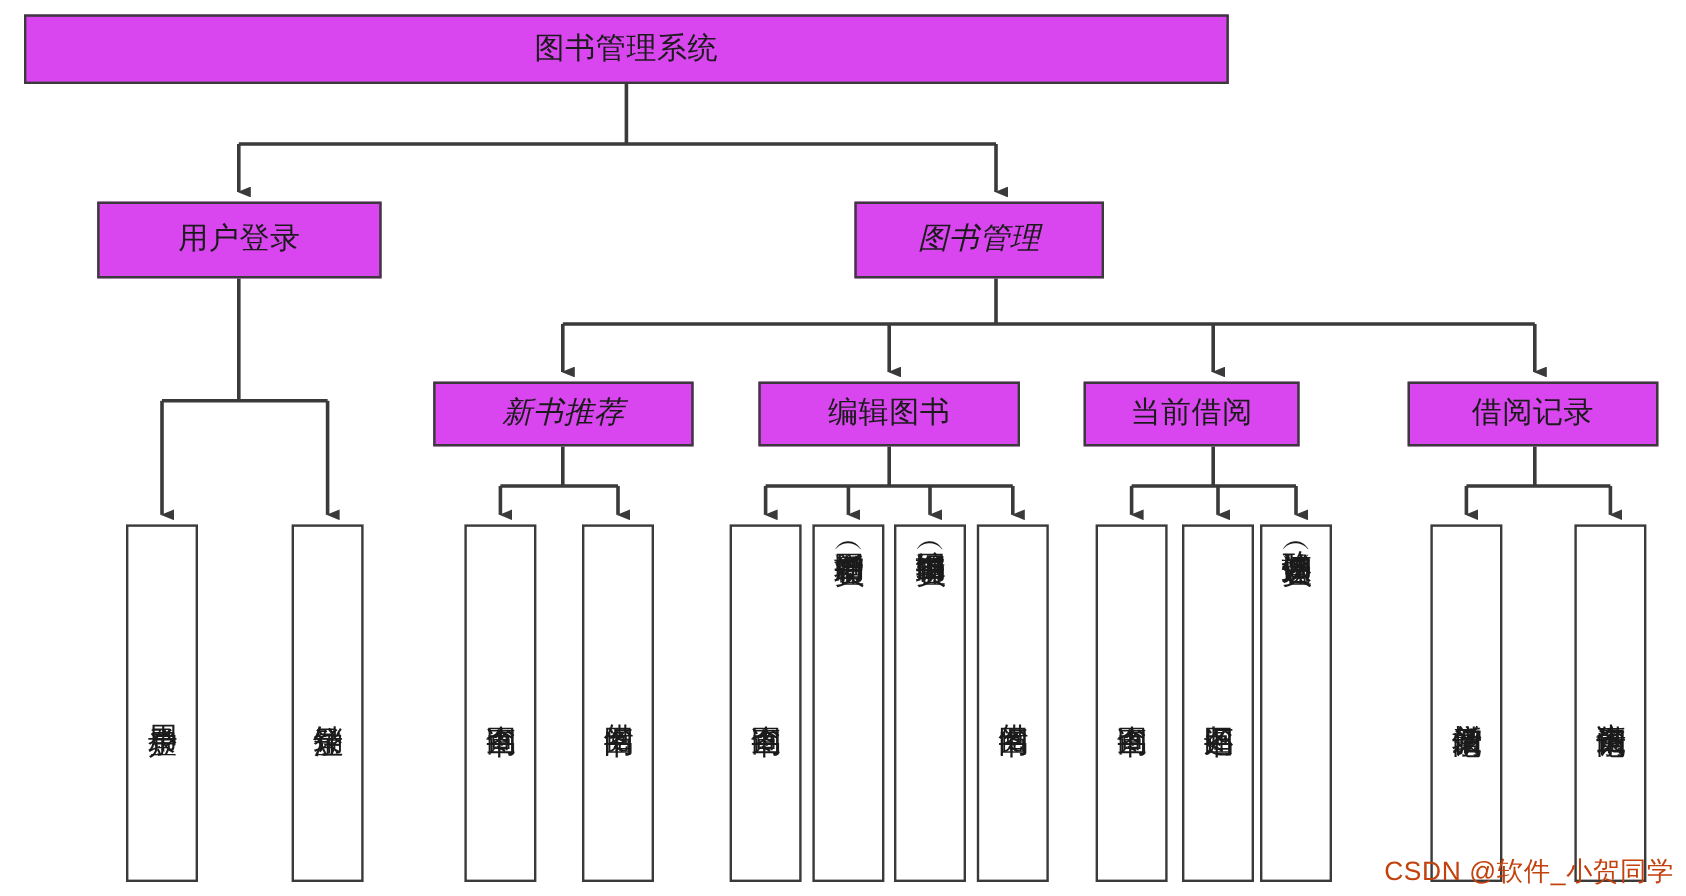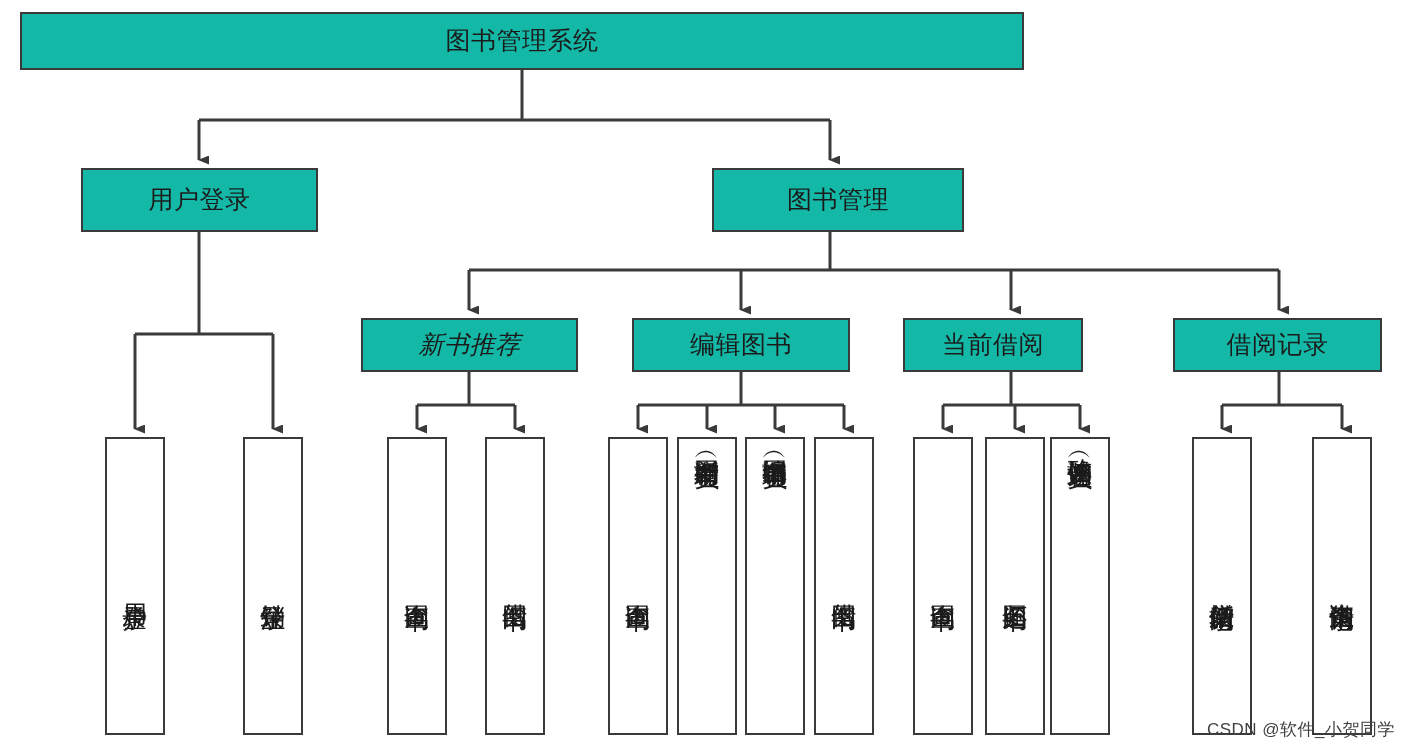--- a/index.html
+++ b/index.html
@@ -25,21 +25,21 @@
     position: absolute;
     left: 0;
     top: 0;
     width: 1405px;
     height: 747px;
     display: block;
   }
   .node-box {
     position: absolute;
     box-sizing: border-box;
-    background: #14b8a6;
+    background: #d946ef;
     border: 2px solid #3a3a3a;
     display: flex;
     align-items: center;
     justify-content: center;
     overflow: hidden;
   }
   .node-label-h {
     font-size: 25px;
     color: #1b1b1b;
     line-height: 1.1;
@@ -67,22 +67,22 @@
     color: #1b1b1b;
     line-height: 1.05;
     letter-spacing: 1px;
     white-space: nowrap;
     text-align: center;
   }
   #watermark {
     position: absolute;
     right: 10px;
     bottom: 6px;
-    font-size: 17px;
-    color: #404040;
+    font-size: 22px;
+    color: #c2410c;
     white-space: nowrap;
     letter-spacing: 0.5px;
     pointer-events: none;
   }
 </style>
 </head>
 <body>
 
 <div id="diagram-root">
 
@@ -138,21 +138,21 @@
     </g>
   </svg>
 
   <div class="node-box" id="node-root" style="left:20px; top:12px; width:1004px; height:58px;">
     <span class="node-label-h">图书管理系统</span>
   </div>
 
   <div class="node-box" style="left:81px; top:168px; width:237px; height:64px;">
     <span class="node-label-h">用户登录</span>
   </div>
-  <div class="node-box" style="left:712px; top:168px; width:252px; height:64px;">
+  <div class="node-box" style="left:712px; top:168px; width:208px; height:64px;font-style:italic;">
     <span class="node-label-h">图书管理</span>
   </div>
 
   <div class="node-box" style="left:361px; top:318px; width:217px; height:54px;font-style:italic;">
     <span class="node-label-h">新书推荐</span>
   </div>
   <div class="node-box" style="left:632px; top:318px; width:218px; height:54px;">
     <span class="node-label-h">编辑图书</span>
   </div>
   <div class="node-box" style="left:903px; top:318px; width:180px; height:54px;">

